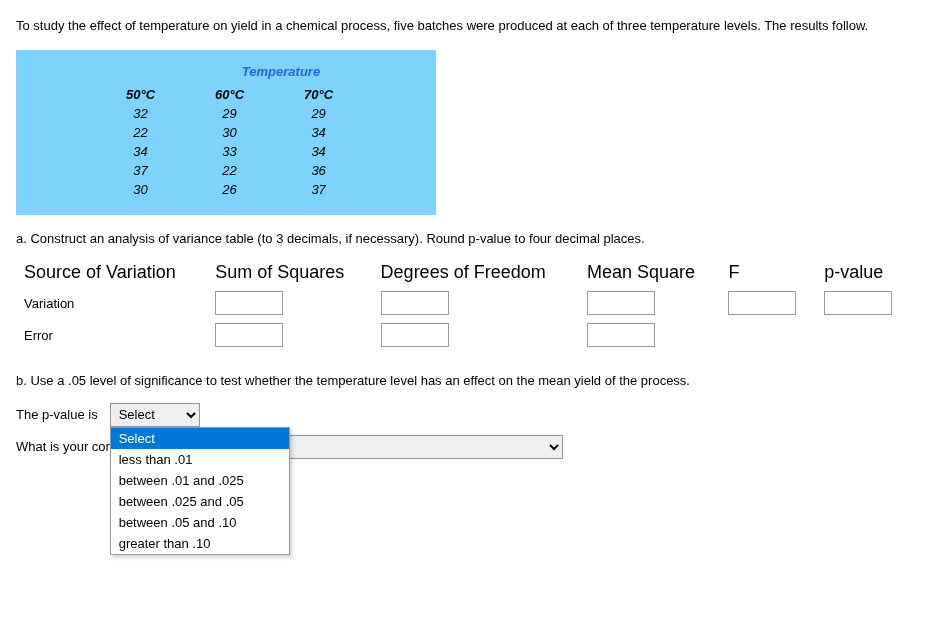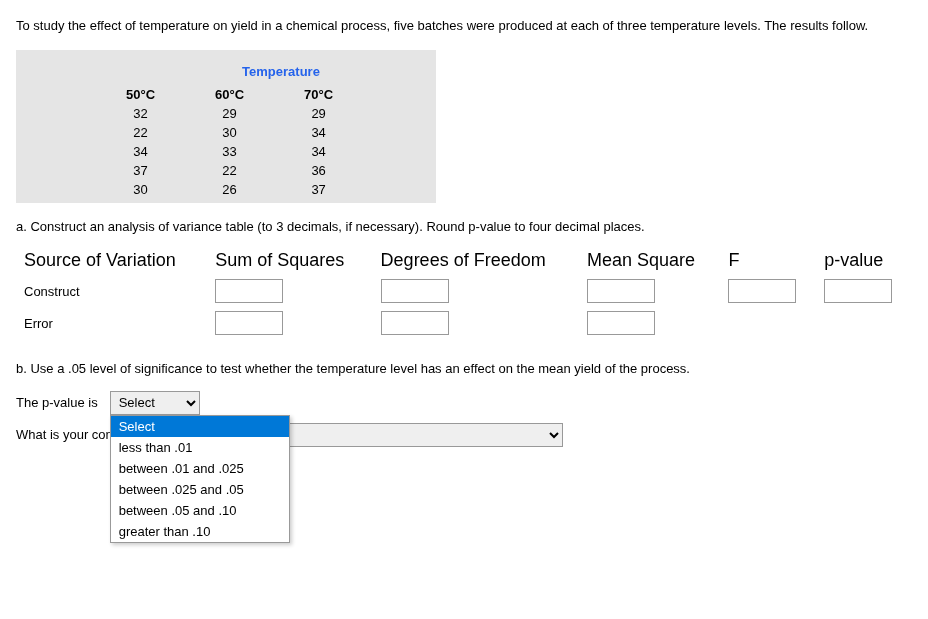--- a/index.html
+++ b/index.html
@@ -10,25 +10,26 @@
       color: #000;
       padding: 16px;
       width: 928px;
       min-height: 619px;
     }
     .intro-text {
       margin-bottom: 14px;
       line-height: 1.5;
     }
     .temperature-table-container {
-      background: #e5e5e5;
-      padding: 14px 30px 4px 80px;
+      background: #7dd3fc;
+      padding: 14px 30px 16px 80px;
       margin-bottom: 14px;
       display: inline-block;
       min-width: 420px;
+      font-style: italic;
     }
     .temp-header {
       text-align: center;
       color: #2563eb;
       font-weight: bold;
       margin-bottom: 6px;
       margin-left: 60px;
     }
     .temp-data-table {
       border-collapse: collapse;
@@ -181,21 +182,21 @@
       <th>Source of Variation</th>
       <th>Sum of Squares</th>
       <th>Degrees of Freedom</th>
       <th>Mean Square</th>
       <th>F</th>
       <th>p-value</th>
     </tr>
   </thead>
   <tbody>
     <tr>
-      <td class="row-label">Construct</td>
+      <td class="row-label">Variation</td>
       <td><input type="text" value="" style=""></td>
       <td><input type="text" value="" style=""></td>
       <td><input type="text" value="" style=""></td>
       <td><input type="text" value="" style=""></td>
       <td><input type="text" value="" style=""></td>
     </tr>
     <tr>
       <td class="row-label">Error</td>
       <td><input type="text" value="" style=""></td>
       <td><input type="text" value="" style=""></td>

